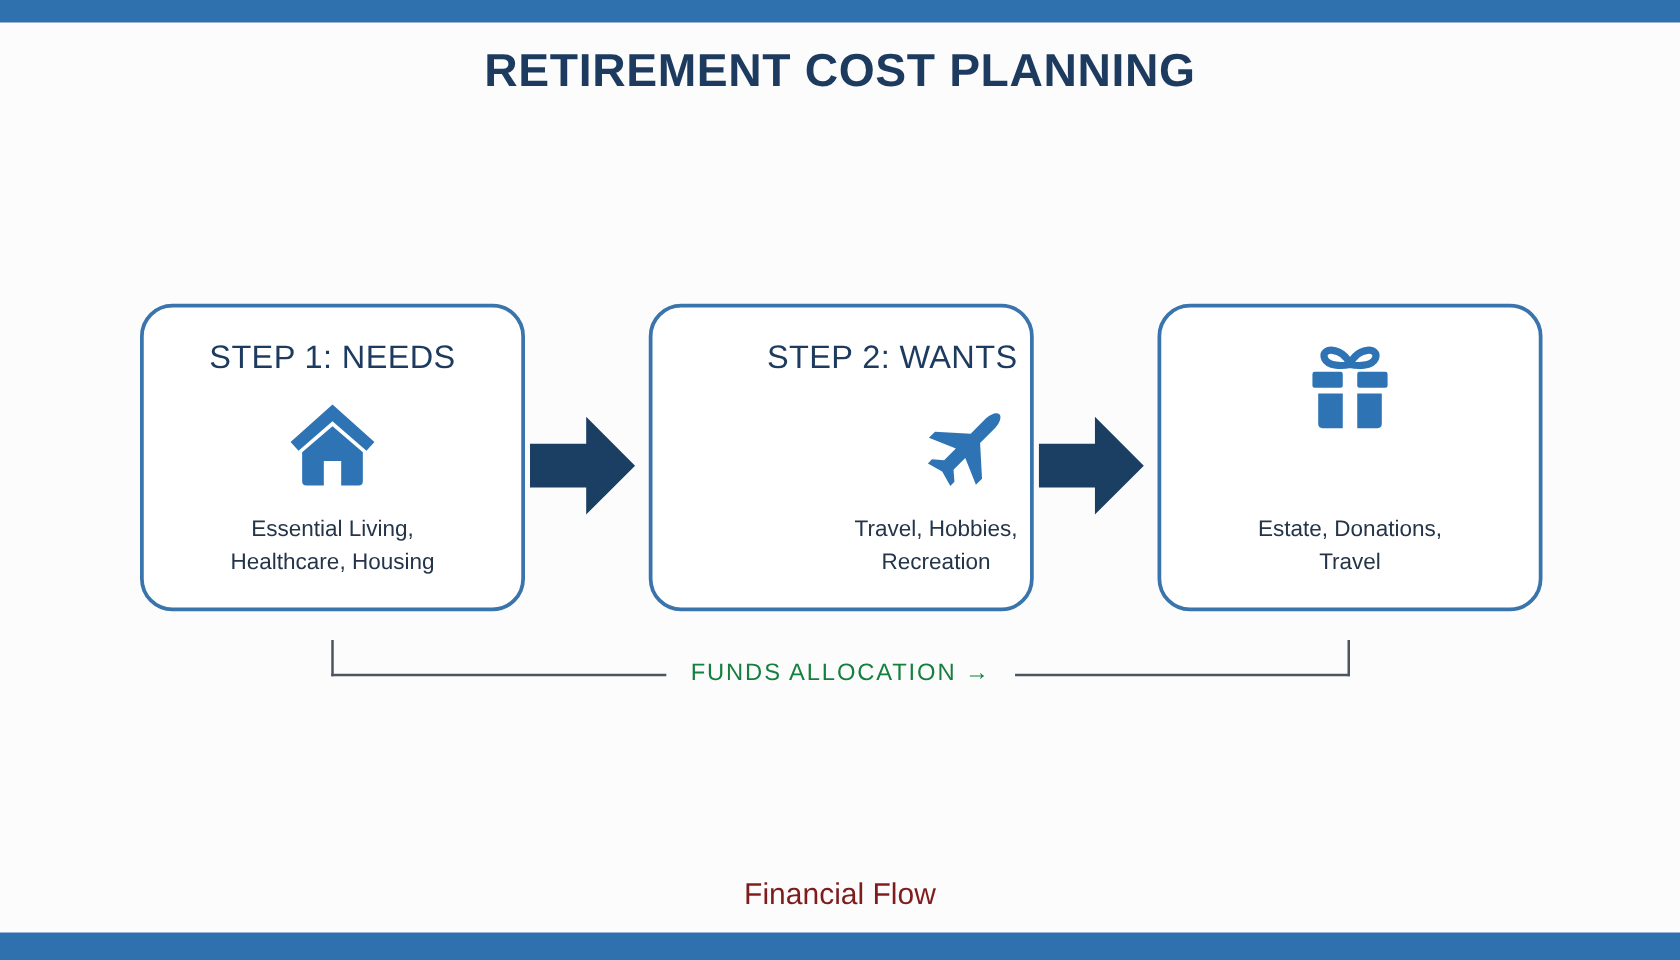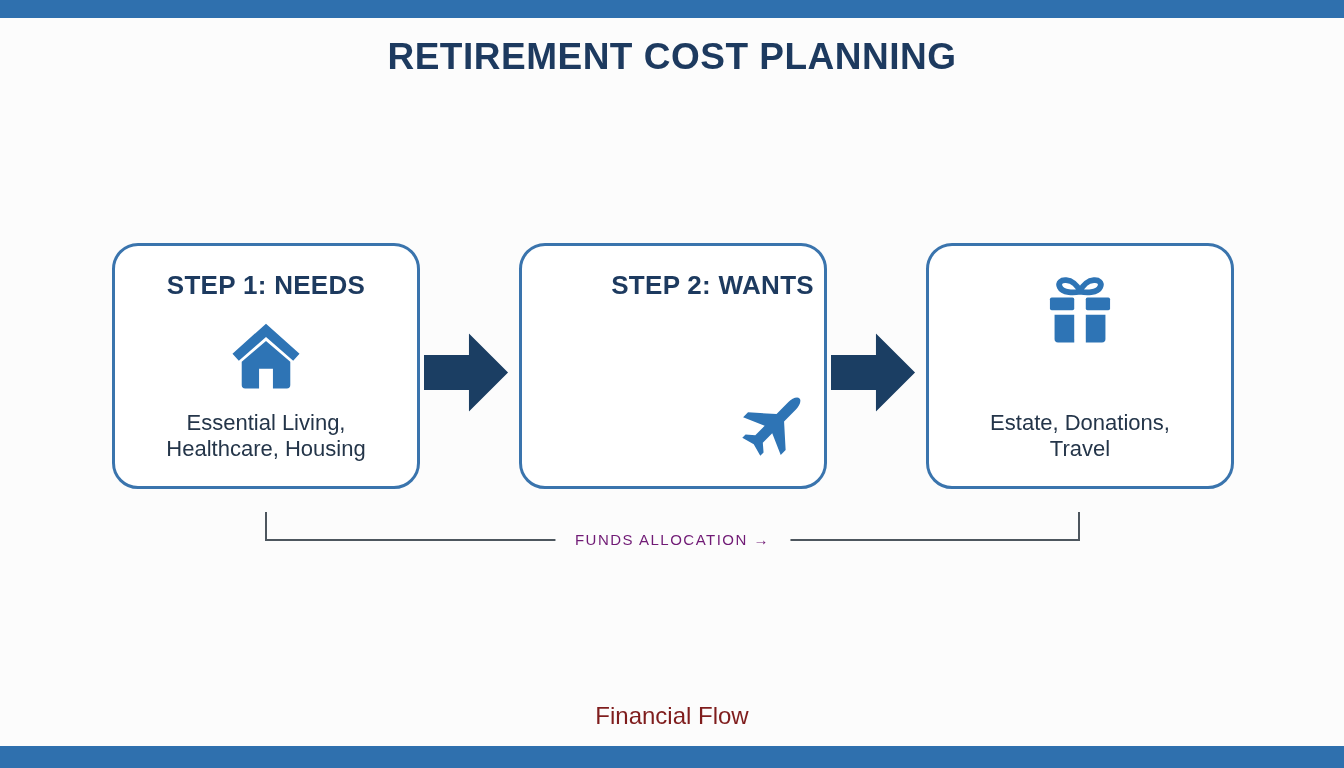--- a/index.html
+++ b/index.html
@@ -45,35 +45,35 @@
     flex-direction: column;
     align-items: center;
     justify-content: space-between;
     padding: 24px 10px 24px 10px;
   }
   .step-card.c1 { left: 112px; }
   .step-card.c2 { left: 519px; align-items: flex-end; }
   .step-card.c3 { left: 926px; }
   .step-title {
     font-size: 26px;
-    font-weight: 700;
+    font-weight: 400;
     color: #1d3a5f;
     letter-spacing: 0.3px;
     white-space: nowrap;
   }
   .step-icon {
     width: 78px;
     height: 78px;
     display: flex;
     align-items: center;
     justify-content: center;
   }
   .step-icon svg { width: 74px; height: 74px; display: block; }
   .step-desc {
-    font-size: 22px;
+    font-size: 18px;
     line-height: 26px;
     color: #243549;
     text-align: center;
     white-space: pre-line;
   }
   .flow-arrow {
     position: absolute;
     top: 330px;
     width: 86px;
     height: 85px;
@@ -91,23 +91,23 @@
     border-right: 2px solid #4d565e;
     border-bottom: 2px solid #4d565e;
   }
   .funds-label {
     position: absolute;
     left: 50%;
     bottom: 0;
     transform: translate(-50%, 50%);
     background: #fcfcfc;
     padding: 2px 20px;
-    font-size: 15px;
+    font-size: 19px;
     letter-spacing: 1.5px;
-    color: #701a75;
+    color: #15803d;
     white-space: nowrap;
   }
   .footer-label {
     position: absolute;
     top: 702px;
     left: 0;
     width: 1344px;
     text-align: center;
     font-size: 24px;
     color: #7f1d1d;
@@ -140,20 +140,22 @@
     </svg>
   </div>
 
   <div class="step-card c2">
     <div class="step-title">STEP 2: WANTS</div>
     <div class="step-icon">
       <svg viewBox="0 0 64 64" fill="#2e74b5" xmlns="http://www.w3.org/2000/svg">
         <path transform="rotate(-45 32 32)" d="M62 32c0-2.8-5-4.6-9-4.6H38.5L22 9h-6l8 18.4H12.5L7 21H3l3 11-3 11h4l5.5-6.4H24L16 55h6l16.5-18.4H53c4 0 9-1.8 9-4.6z"></path>
       </svg>
     </div>
+    <div class="step-desc">Travel, Hobbies,
+Recreation</div>
   </div>
 
   <div class="flow-arrow a2">
     <svg viewBox="0 0 88 84" xmlns="http://www.w3.org/2000/svg">
       <polygon points="0,24 46,24 46,2 86,42 46,82 46,60 0,60" fill="#1b3e63"></polygon>
     </svg>
   </div>
 
   <div class="step-card c3">
     <div class="step-icon">

